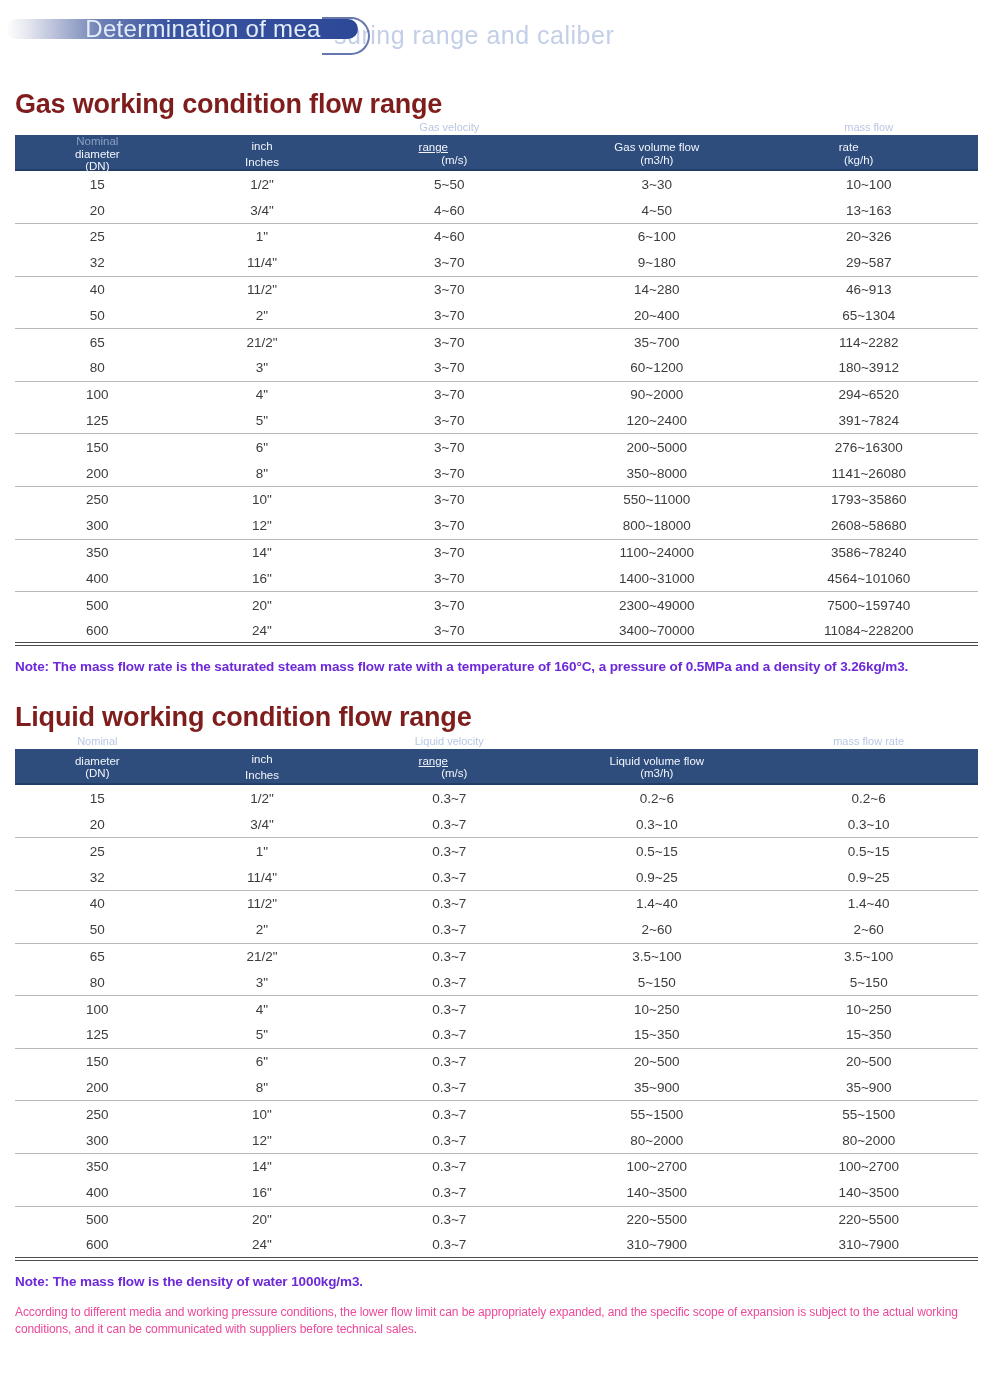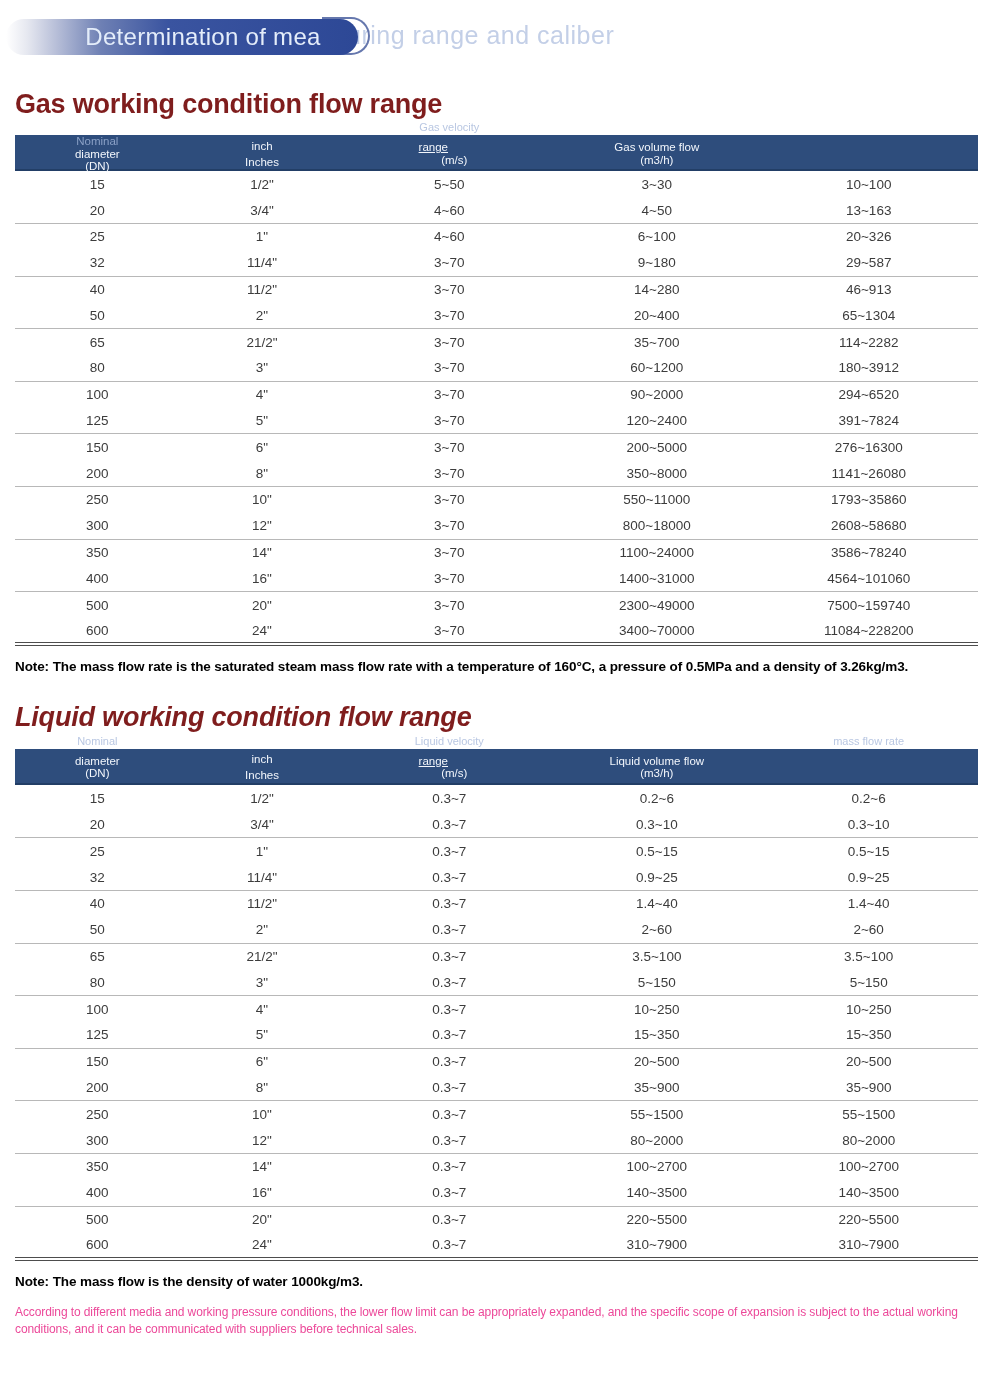--- a/index.html
+++ b/index.html
@@ -17,38 +17,38 @@
     font-size:25px; font-weight:500; color:#c3cfe7; letter-spacing:0.5px;
     white-space:nowrap;
   }
   .banner-ring {
     position:absolute; z-index:2; left:322px; top:17px; width:48px; height:38px;
     border:2px solid #6577ad; border-left:none;
     border-radius:0 20px 20px 0;
     background:transparent;
   }
   .banner-pill {
-    position:absolute; z-index:3; left:6px; top:19px; width:352px; height:36px;
+    position:absolute; z-index:3; left:6px; top:19px; width:352px; height:20px;
     border-radius:18px;
     background:linear-gradient(90deg,#ffffff 0%,#e6e8f0 6%,#b9c0d9 14%,#6e80b4 27%,#3a54a0 46%,#2d4896 100%);
     display:flex; align-items:center; justify-content:center;
     padding-left:42px;
   }
   .banner-pill span {
     font-size:24px; font-weight:500; color:#e4edfa; letter-spacing:0.3px;
     white-space:nowrap;
   }
 
   
   .section-title {
     margin:26px 0 0 15px;
     font-size:27px; line-height:32px; font-weight:600; color:#7f1d1d;
     letter-spacing:-0.2px;
   }
-  .section-title.liquid { line-height:34px;font-style:italic; }
+  .section-title.liquid { line-height:34px; }
 
   
   .thead { position:relative; margin-left:15px; width:963px; height:51px; }
   .thead-bar {
     position:absolute; left:0; right:0; top:15px; bottom:0;
     background:#2e4d7c; border-bottom:2px solid #223e66;
   }
   .thead-cols {
     position:relative; z-index:1; height:100%;
     display:grid; grid-template-columns:17.1% 17.1% 21.8% 21.3% 22.7%;
@@ -89,21 +89,21 @@
     height:26.3px; text-align:center; vertical-align:middle;
     font-size:13.5px; color:#3c3c3c; padding:0; white-space:nowrap;
   }
   table.flow tr:nth-child(even):not(:last-child) td {
     border-bottom:1px solid #b8b8b8;
   }
 
   
   .table-note {
     margin:13px 0 0 15px;
-    font-size:13.5px; font-weight:600; color:#000000; letter-spacing:-0.1px;
+    font-size:13.5px; font-weight:600; color:#6d28d9; letter-spacing:-0.1px;
   }
   .footer-note {
     margin:15px 20px 0 15px;
     font-size:12px; font-weight:400; color:#ec4899; line-height:1.42;
     letter-spacing:-0.1px;
   }
 </style>
 </head>
 <body>
 
@@ -142,20 +142,27 @@
           <div class="hline">(m/s)</div>
         </div>
       </div>
       <div class="hcol">
         <div class="habove"></div>
         <div class="hlines">
           <div class="hline">Gas volume flow</div>
           <div class="hline">(m3/h)</div>
         </div>
       </div>
+      <div class="hcol">
+        <div class="habove">mass flow</div>
+        <div class="hlines">
+          <div class="hline">rate</div>
+          <div class="hline">(kg/h)</div>
+        </div>
+      </div>
     </div>
 </div>
 
 <table class="flow">
   <colgroup>
       <col>
       <col>
       <col>
       <col>
       <col>

